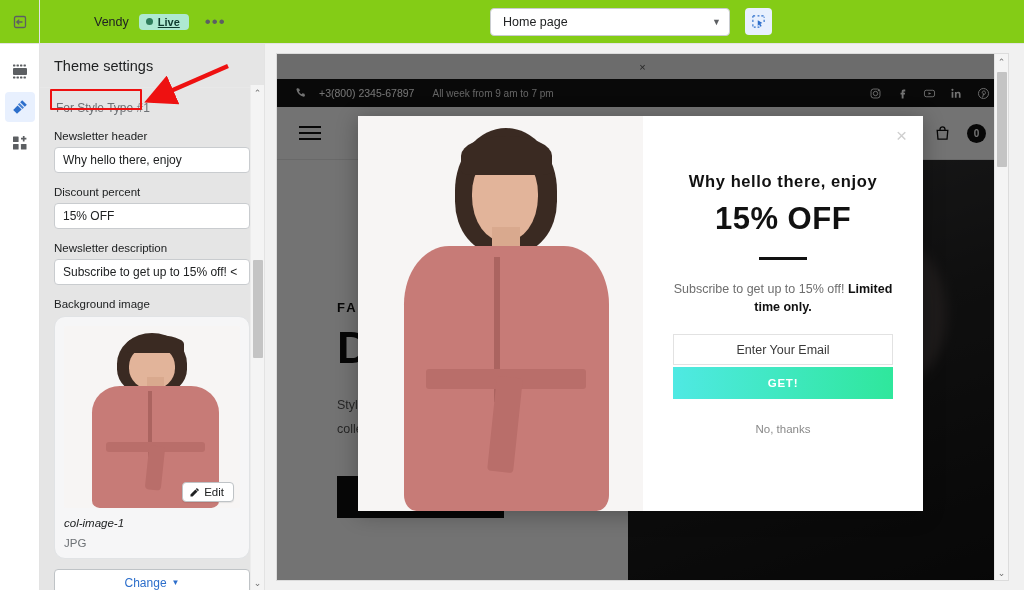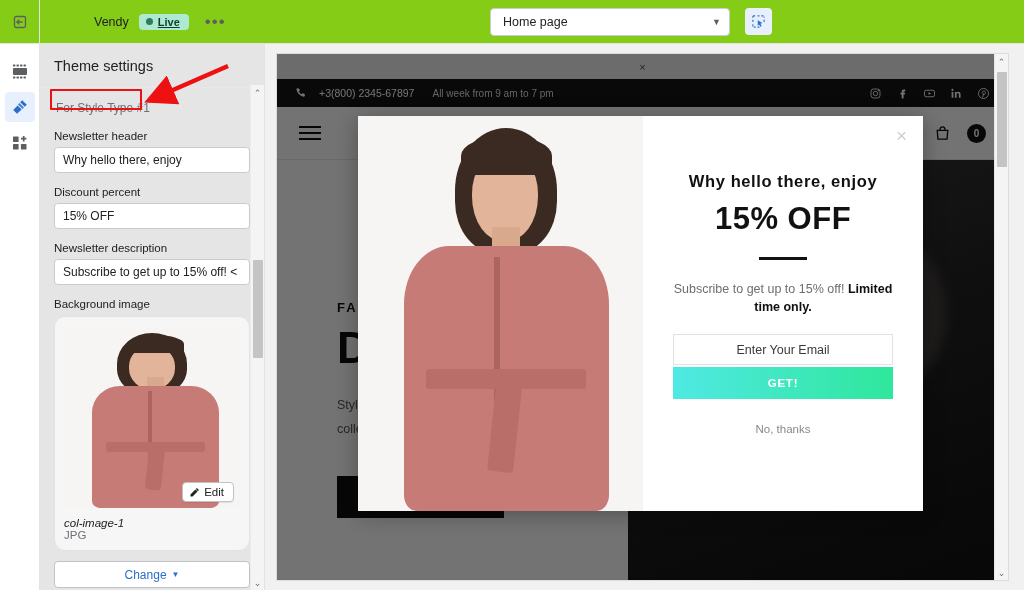--- a/index.html
+++ b/index.html
@@ -85,21 +85,21 @@
     overflow: hidden; background: #f1eceb;
   }
   .edit-btn {
     position: absolute; right: 6px; bottom: 6px;
     background: #fff; border: 1px solid #bfc3c6; border-radius: 4px;
     font-size: 11.5px; color: #202223; padding: 3px 9px 3px 6px;
     display: flex; align-items: center; gap: 4px; cursor: pointer;
     box-shadow: 0 1px 1px rgba(0,0,0,.08);
   }
   .img-name { font-size: 11.5px; color: #202223; margin-top: 9px; font-style: italic; }
-  .img-type { font-size: 11.5px; color: #6d7175; margin-top: 0; }
+  .img-type { font-size: 11.5px; color: #6d7175; margin-top: 8px; }
   .change-btn {
     width: 100%; height: 27px; border: 1px solid #bfc3c6; border-radius: 4px;
     background: #fff; font-size: 12px; color: #2c6ecb; cursor: pointer;
     display: flex; align-items: center; justify-content: center; gap: 5px;
     font-family: "Liberation Sans", sans-serif;
   }
 
   
   .pscroll {
     position: absolute; right: 0; top: 41px; width: 14px; bottom: 0;

